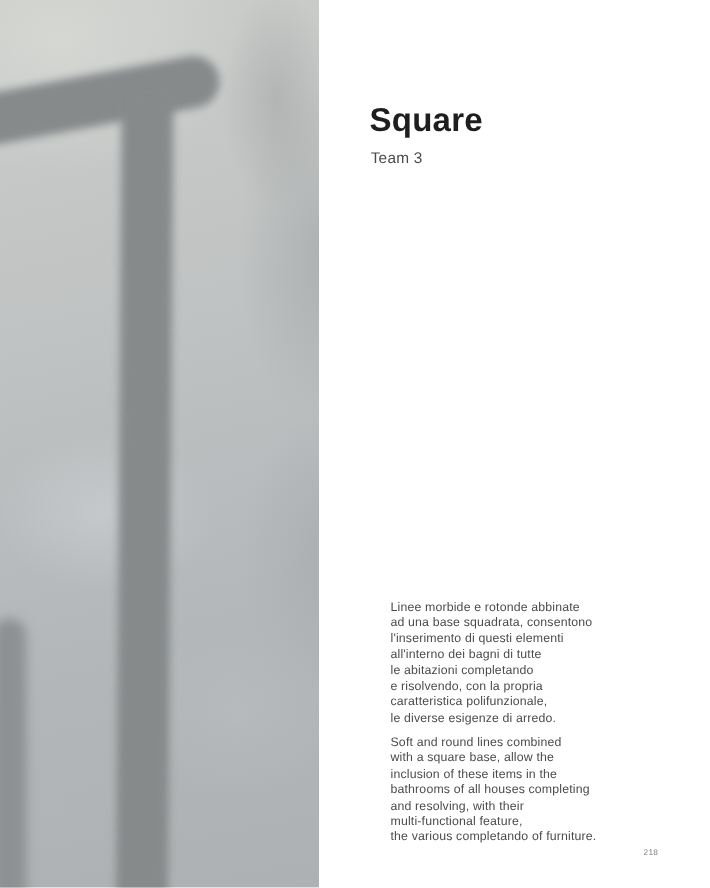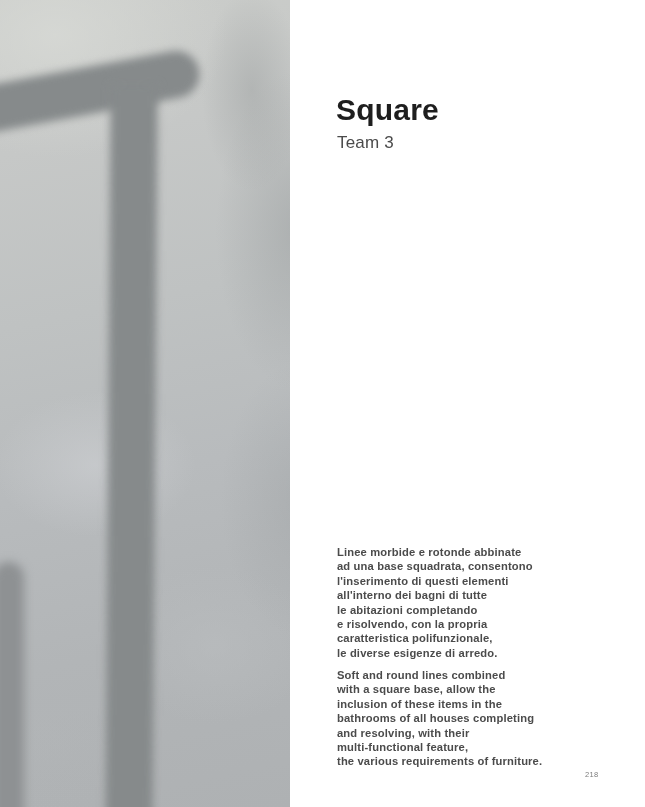--- a/index.html
+++ b/index.html
@@ -86,35 +86,34 @@
     font-size: 30px;
     line-height: 34px;
     font-weight: 700;
     letter-spacing: 0.2px;
     color: var(--title-text, #1e1e1e);
   }
   .subtitle {
     position: absolute;
     left: 337px;
     top: 136px;
-    font-size: 17px;
+    font-size: 14px;
     line-height: 14px;
     letter-spacing: 0.2px;
     color: var(--body-text, #4b4b4b);
   }
   .paragraph {
     position: absolute;
-    left: 337px;
+    left: 355px;
     margin: 0;
     font-size: 11.2px;
     line-height: 14.4px;
     letter-spacing: 0.15px;
     color: var(--body-text, #4b4b4b);
     white-space: pre-line;
-    font-weight: bold;
   }
   .paragraph-it { top: 545px; }
   .paragraph-en { top: 668px; }
 
   .page-number {
     position: absolute;
     left: 585px;
     top: 770px;
     font-size: 7.5px;
     line-height: 9px;
@@ -146,17 +145,17 @@
 e risolvendo, con la propria
 caratteristica polifunzionale,
 le diverse esigenze di arredo.</p>
 
   <p class="paragraph paragraph-en">Soft and round lines combined
 with a square base, allow the
 inclusion of these items in the
 bathrooms of all houses completing
 and resolving, with their
 multi-functional feature,
-the various requirements of furniture.</p>
+the various completando of furniture.</p>
 
   <div class="page-number">218</div>
 
 </div>
 
 </body></html>

